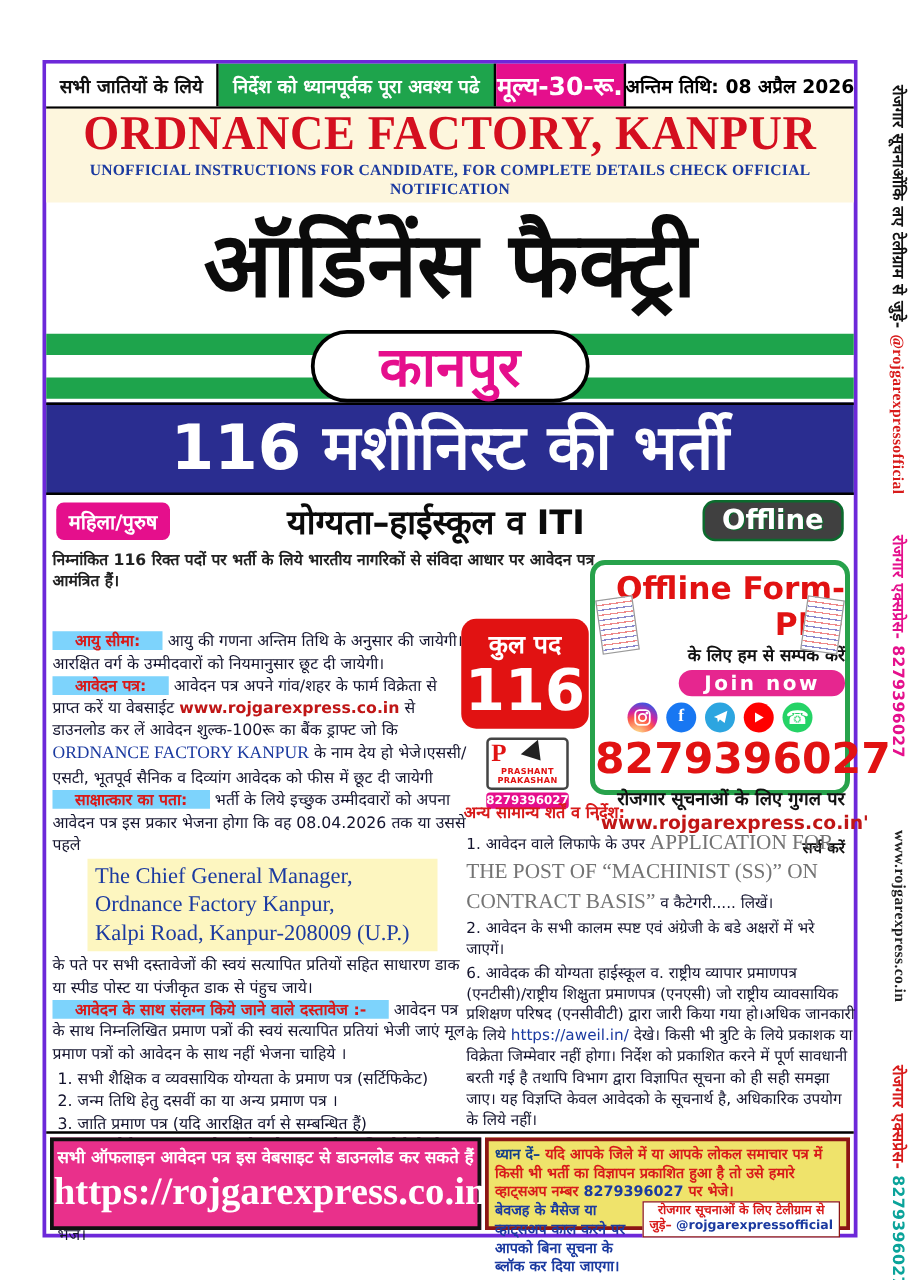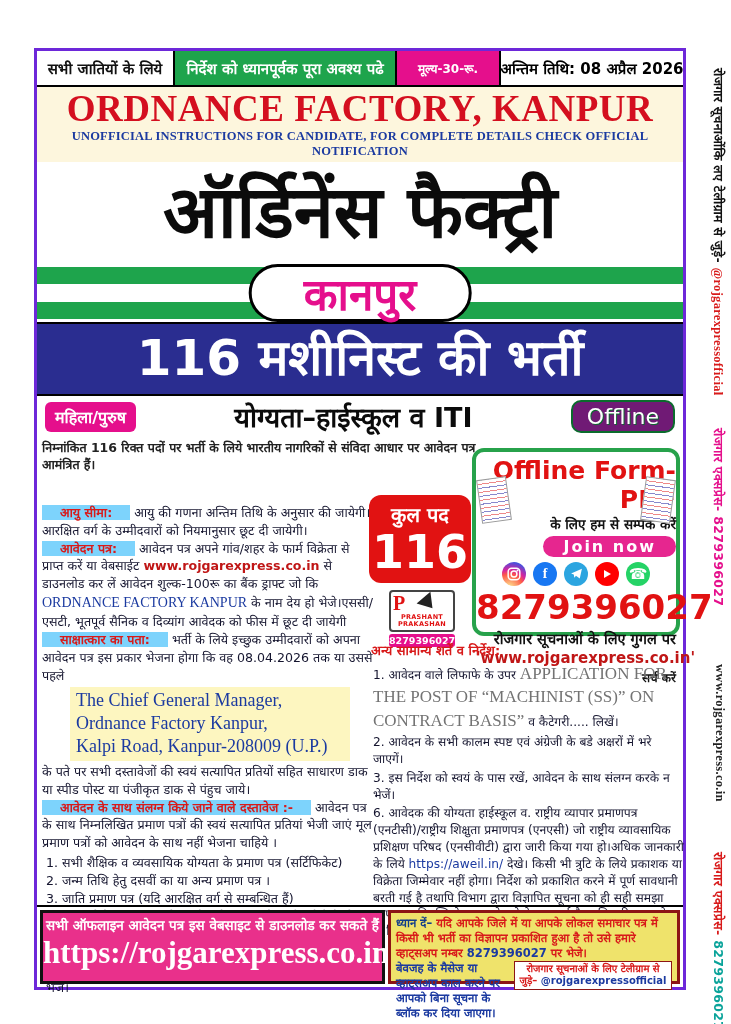--- a/index.html
+++ b/index.html
@@ -10,21 +10,21 @@
   
   .poster { position:absolute; left:34px; top:48px; width:652px; height:942px;
             border:3px solid #6d28d9; background:#fff; }
 
   
   .strip { display:flex; height:36px; border-bottom:2px solid #000; }
   .strip > div { display:flex; align-items:center; justify-content:center;
                  font-weight:bold; font-size:15px; border-right:2px solid #000; padding:0 6px; white-space:nowrap; }
   .strip .c1 { width:138px; background:#fff; color:#111; }
   .strip .c2 { flex:1; background:#1ea44c; color:#fff; }
-  .strip .c3 { width:104px; background:#e50f8c; color:#fff; font-size:12px; }
+  .strip .c3 { width:104px; background:#e50f8c; color:#fff; font-size:20px; }
   .strip .c4 { width:182px; background:#fff; color:#000; border-right:none; font-size:15px; }
 
   
   .masthead { background:#fdf6dd; text-align:center; padding:2px 0 3px; }
   .masthead .en-title { font-family:"Liberation Serif","DejaVu Serif",serif; font-weight:bold;
                         color:#d40f1f; font-size:37px; line-height:1.05; letter-spacing:.5px; transform:scaleY(1.05); }
   .masthead .en-sub { font-family:"Liberation Serif","DejaVu Serif",serif; font-weight:bold;
                       color:#1b3aa0; font-size:12.5px; letter-spacing:.2px; margin-top:1px; }
 
   .big-title { text-align:center; font-weight:bold; color:#0b0b0b; font-size:72px;
@@ -41,21 +41,21 @@
 
   
   .recruit { background:#2a2d90; border-top:2px solid #000; border-bottom:2px solid #000;
              color:#fff; text-align:center; font-weight:bold; font-size:50px; height:74px;
              display:flex; align-items:center; justify-content:center; line-height:1.1; }
 
   .qualrow { display:flex; align-items:center; height:42px; padding:0 8px; gap:10px; }
   .gender-pill { background:#e50f8c; color:#fff; font-weight:bold; font-size:16px;
                  padding:4px 10px; border-radius:6px; white-space:nowrap; }
   .qual-text { flex:1; text-align:center; font-weight:bold; font-size:27px; color:#0b0b0b; }
-  .offline-btn { background:#701a75; color:#fff; font-weight:normal; font-size:22px;
+  .offline-btn { background:#404040; color:#fff; font-weight:bold; font-size:22px;
                  border:2px solid #0b6b2d; border-radius:10px; padding:2px 14px;
                  text-shadow:1px 1px 0 #0b6b2d; }
 
   
   .mid { position:relative; height:462px; }
   .intro { position:absolute; left:5px; top:1px; width:440px; font-size:12.5px; font-weight:bold; color:#222; }
   .jobtable { position:absolute; left:4px; top:19px; width:440px; border-collapse:collapse; }
   .jobtable th,.jobtable td { border:1.5px solid #000; font-size:13px; padding:2px 4px; color:#111; }
   .jobtable th { font-weight:bold; text-align:center; }
   .jobtable td { height:22px; }
@@ -271,21 +271,20 @@
         </div>
       </div>
 
       <div class="conds">
         <div class="ctitle">अन्य सामान्य शर्तें व निर्देश:</div>
         <ol>
           <li>
             <span>1.  आवेदन वाले लिफाफे के उपर </span><span class="cond-en">APPLICATION FOR THE POST OF “MACHINIST (SS)” ON CONTRACT BASIS”</span><span> व कैटेगरी..... लिखें।</span>
           </li>
           <li>2.  आवेदन के सभी कालम स्पष्ट एवं अंग्रेजी के बडे अक्षरों में भरे जाएगें।</li>
-          <li>3.  इस निर्देश को स्वयं के पास रखें, आवेदन के साथ संलग्न करके न भेजें।</li>
           <li>
             <span>6.  आवेदक की योग्यता हाईस्कूल व. राष्ट्रीय व्यापार प्रमाणपत्र (एनटीसी)/राष्ट्रीय शिक्षुता प्रमाणपत्र (एनएसी) जो राष्ट्रीय व्यावसायिक प्रशिक्षण परिषद (एनसीवीटी) द्वारा जारी किया गया हो।अधिक जानकारी के लिये </span><span class="cond-link">https://aweil.in/</span><span> देखे। किसी भी त्रुटि के लिये प्रकाशक या विक्रेता जिम्मेवार नहीं होगा। निर्देश को प्रकाशित करने में पूर्ण सावधानी बरती गई है तथापि विभाग द्वारा विज्ञापित सूचना को ही सही समझा जाए। यह विज्ञप्ति केवल आवेदको के सूचनार्थ है, अधिकारिक उपयोग के लिये नहीं।</span>
           </li>
         </ol>
       </div>
     </div>
 
     <div class="footer">
       <div class="dl-box">
         <div class="l1">सभी ऑफलाइन आवेदन पत्र इस वेबसाइट से डाउनलोड कर सकते हैं</div>

